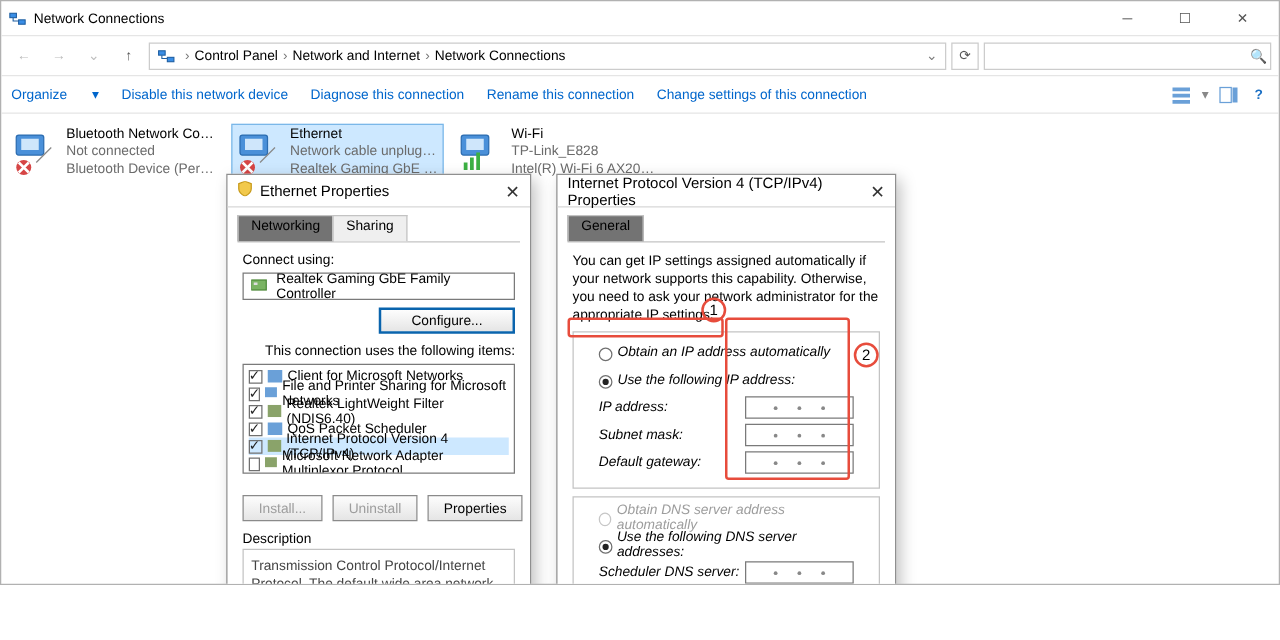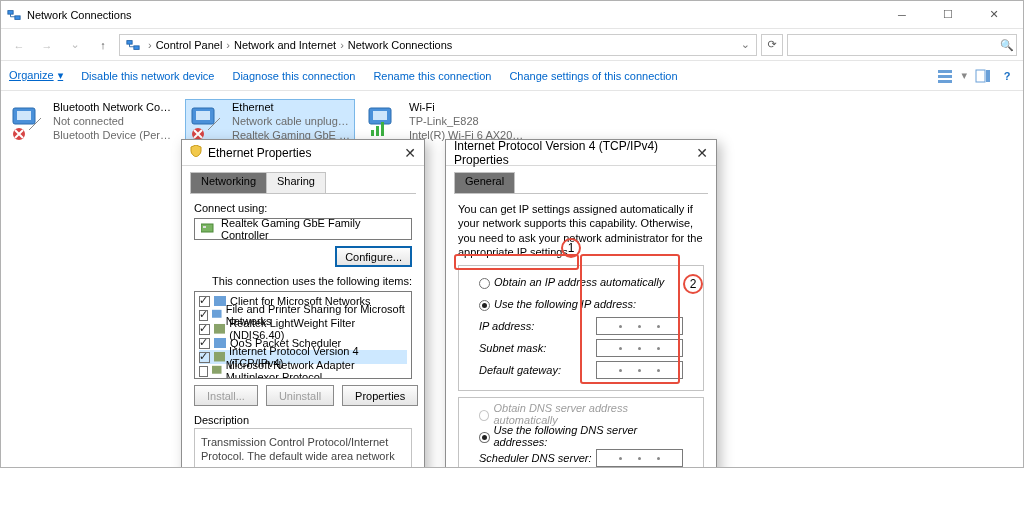--- a/index.html
+++ b/index.html
@@ -18,21 +18,21 @@
   .breadcrumbs .bc-icon { width:14px; height:14px; margin-right:4px; }
   .breadcrumbs .sep { color:#777; }
   .bc-link { color:#000; }
   .crumbdrop { color:#777; margin-left:auto; }
   .refresh { width:22px; height:22px; border:1px solid #ccc; display:flex; align-items:center; justify-content:center; color:#555;}
   .search { width:230px; height:22px; border:1px solid #ccc; display:flex; align-items:center; padding:0 4px; color:#888;}
   .search .mag { width:12px; height:12px; margin-left:auto; color:#888;}
   
   .cmdbar { height:30px; display:flex; align-items:center; padding:0 8px; gap:18px; border-bottom:1px solid #e5e5e5;}
   .cmdbar .cmd { color:#0066cc; cursor:pointer; }
-  .cmdbar .cmd.org { display:flex; align-items:flex-start; gap:4px;text-decoration:underline; }
+  .cmdbar .cmd.org { display:flex; align-items:flex-end; gap:20px; }
   .cmdbar .right { margin-left:auto; display:flex; align-items:center; gap:8px; color:#555; }
   .right .icn { width:16px; height:16px; display:inline-flex; align-items:center; justify-content:center; }
   
   .content { padding:8px 6px; display:flex; gap:8px; align-items:flex-start; }
   .conn { width:170px; height:46px; display:flex; align-items:center; gap:6px; padding:2px 4px; }
   .conn.sel { background:#cde8ff; border:1px solid #7ab7e8; }
   .conn .ico { width:36px; height:36px; flex:0 0 36px; position:relative; }
   .conn .txt { line-height:1.25; overflow:hidden; }
   .conn .txt div { white-space:nowrap; overflow:hidden; text-overflow:ellipsis; }
   .conn .ln1 { color:#000; }
@@ -42,29 +42,29 @@
   .dialog { position:absolute; background:#fff; border:1px solid #8f8f8f; box-shadow:4px 4px 12px rgba(0,0,0,.25); }
   .dlg-title { height:26px; border-bottom:1px solid #d8d8d8; display:flex; align-items:center; padding:0 8px; font-size:12px; }
   .dlg-title .x { margin-left:auto; font-size:14px; color:#333; }
   .tabs { display:flex; height:22px; border-bottom:1px solid #c3c3c3; margin:6px 8px 0; }
   .tab { padding:2px 10px; border:1px solid #c3c3c3; border-bottom:none; background:#737373; margin-right:-1px; }
   .tab.inactive { background:#efefef; }
   .dlg-body { padding:8px 12px; }
   .lbl { color:#000; margin-bottom:4px; }
   .combo { height:22px; border:1px solid #7a7a7a; display:flex; align-items:center; padding:0 6px; gap:6px; }
   .btn { height:21px; border:1px solid #8a8a8a; background:linear-gradient(#fdfdfd,#e5e5e5); padding:0 12px; display:inline-flex; align-items:center; justify-content:center; }
-  .btn.focus { border:2px solid #0a64ad; padding:0 8px; }
+  .btn.focus { border:2px solid #0a64ad; padding:0 24px; }
   .btn.disabled { color:#9d9d9d; }
   .listbox { border:1px solid #7a7a7a; height:88px; overflow:hidden; padding:2px 4px; }
   .listbox .li { display:flex; align-items:center; gap:4px; height:14px; }
   .listbox .li.sel { background:#cde8ff; }
   .chk { width:11px; height:11px; border:1px solid #707070; display:inline-block; position:relative; }
   .chk.on::after { content:"✓"; position:absolute; top:-3px; left:-1px; font-size:11px; color:#222; }
   .mini-icon { width:12px; height:12px; display:inline-block; }
-  .row3btn { display:flex; gap:8px; margin-top:6px; }
+  .row3btn { display:flex; gap:8px; margin-top:17px; }
   .row3btn .btn { flex:1; }
   .grp-title { margin-top:8px; margin-bottom:2px; }
   .desc-box { border:1px solid #c3c3c3; padding:6px 6px; color:#444; line-height:1.3; }
   .dlg-footer { display:flex; justify-content:flex-end; gap:8px; padding:8px 12px; border-top:1px solid #d8d8d8; }
 
   
   .radio { width:11px; height:11px; border:1px solid #707070; border-radius:50%; display:inline-block; margin-right:4px; position:relative; top:1px;}
   .radio.on::after { content:""; width:5px; height:5px; background:#222; border-radius:50%; position:absolute; top:2px; left:2px; }
   .field-row { display:flex; align-items:center; height:20px; margin:2px 12px;font-style:italic; }
   .field-row .flabel { width:120px; }

